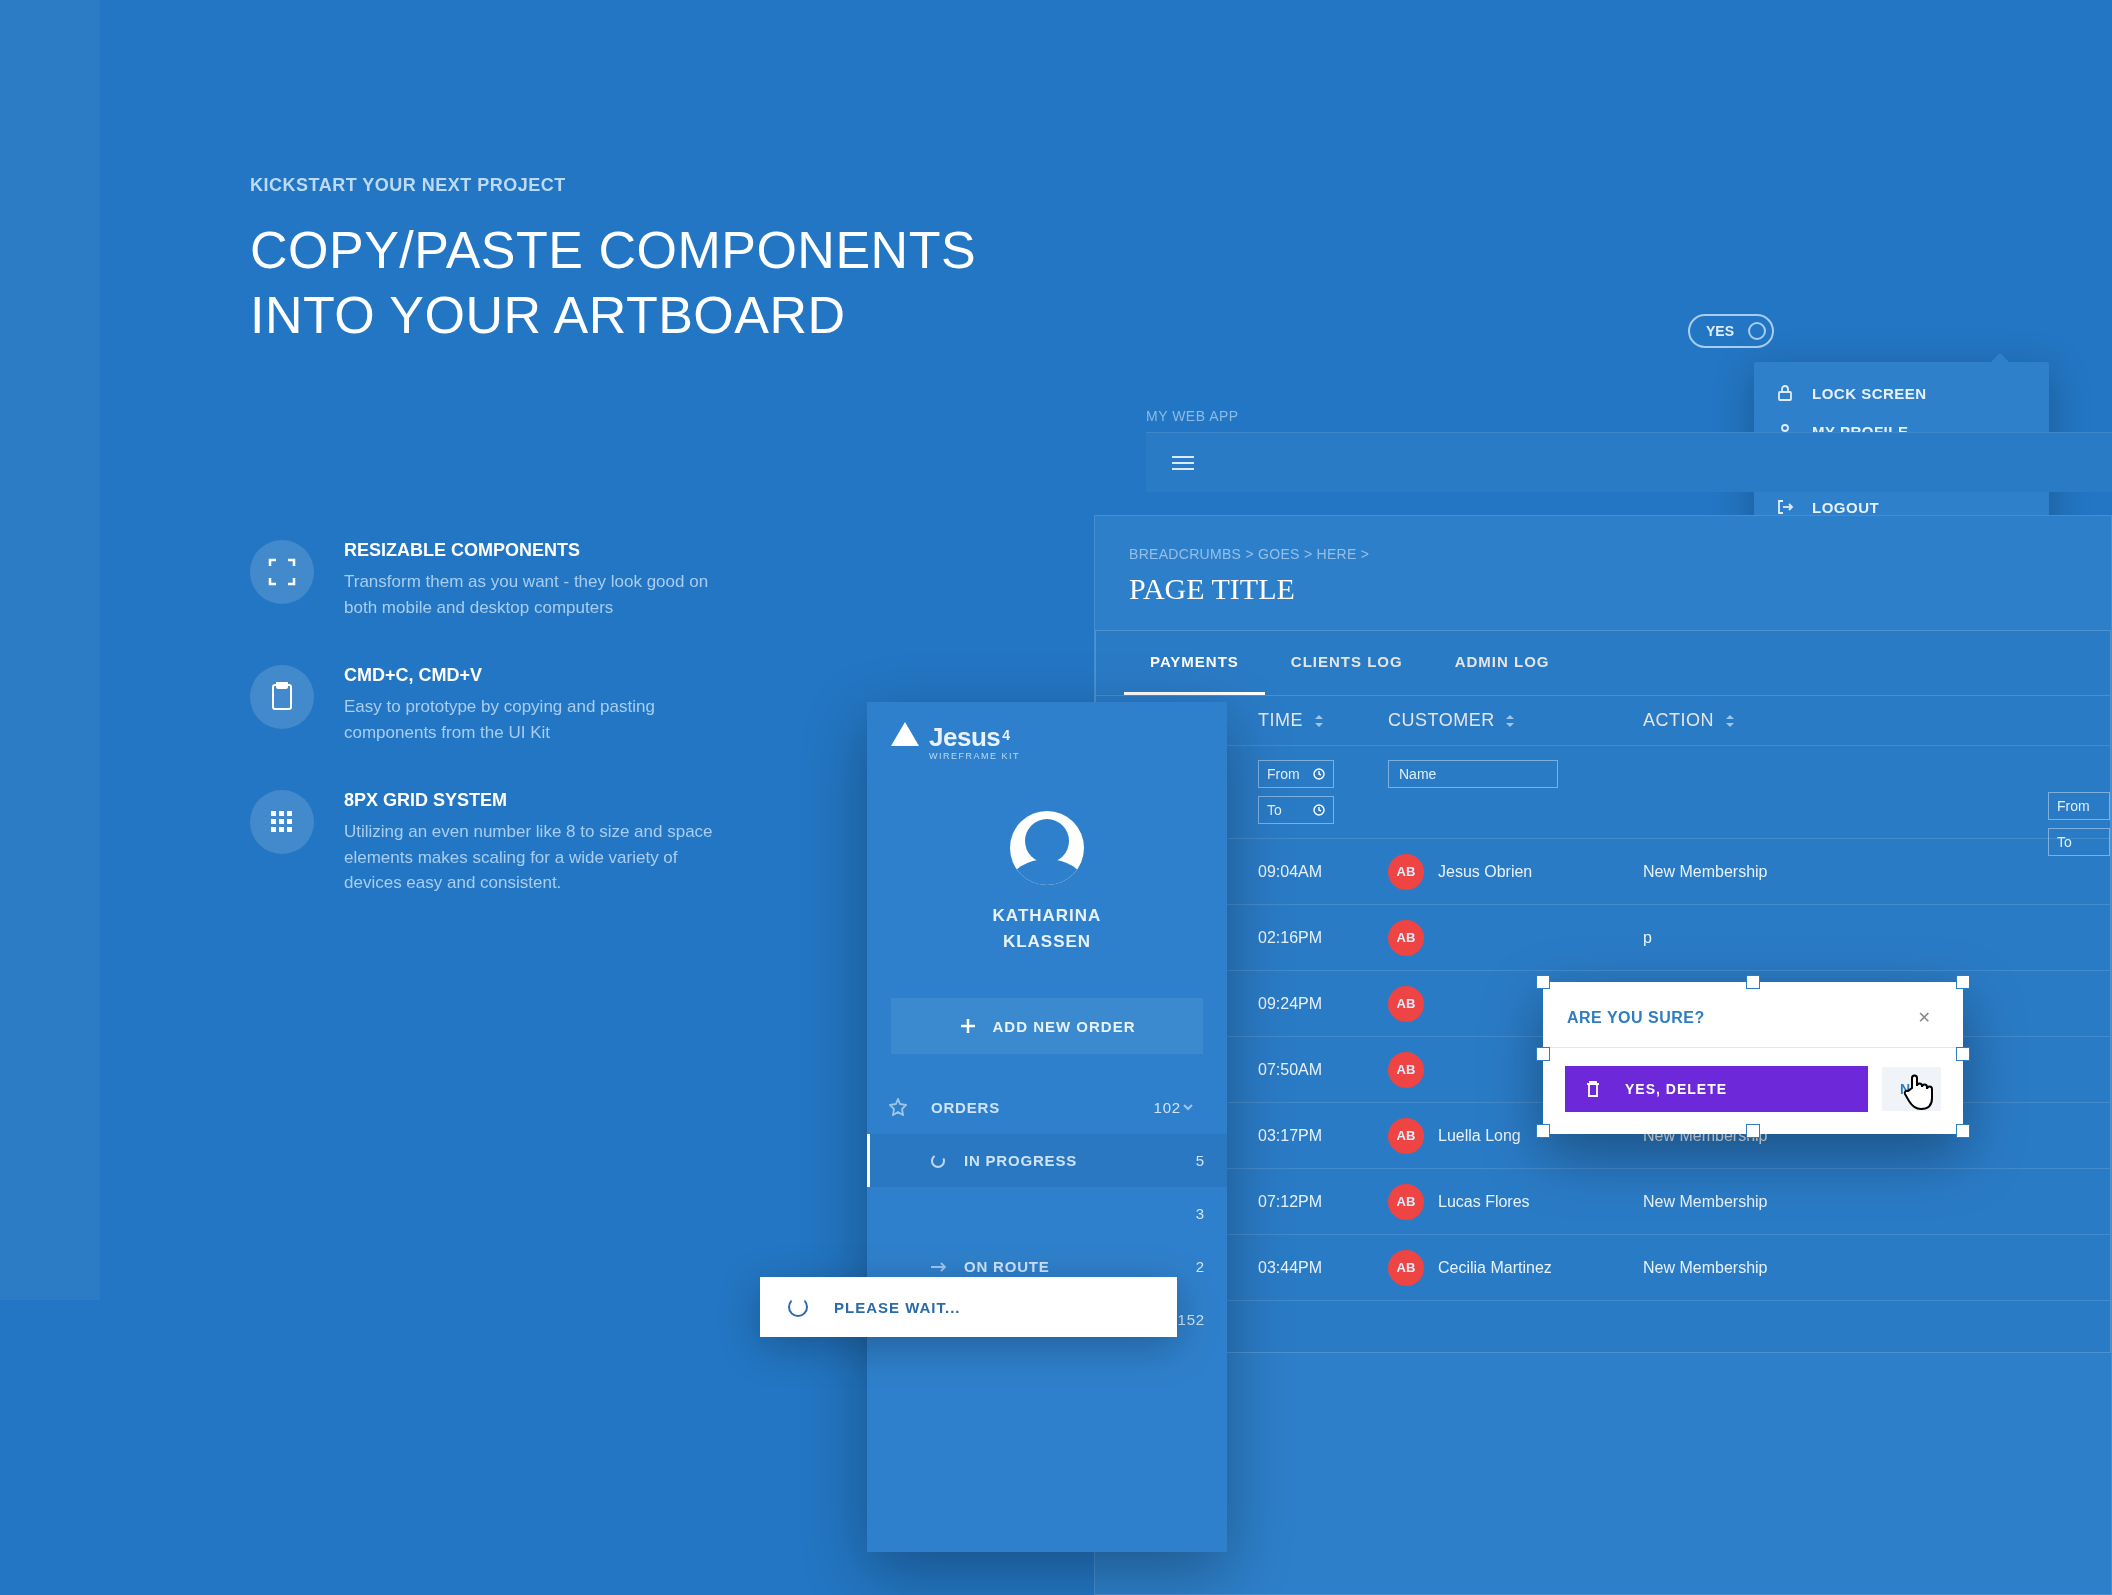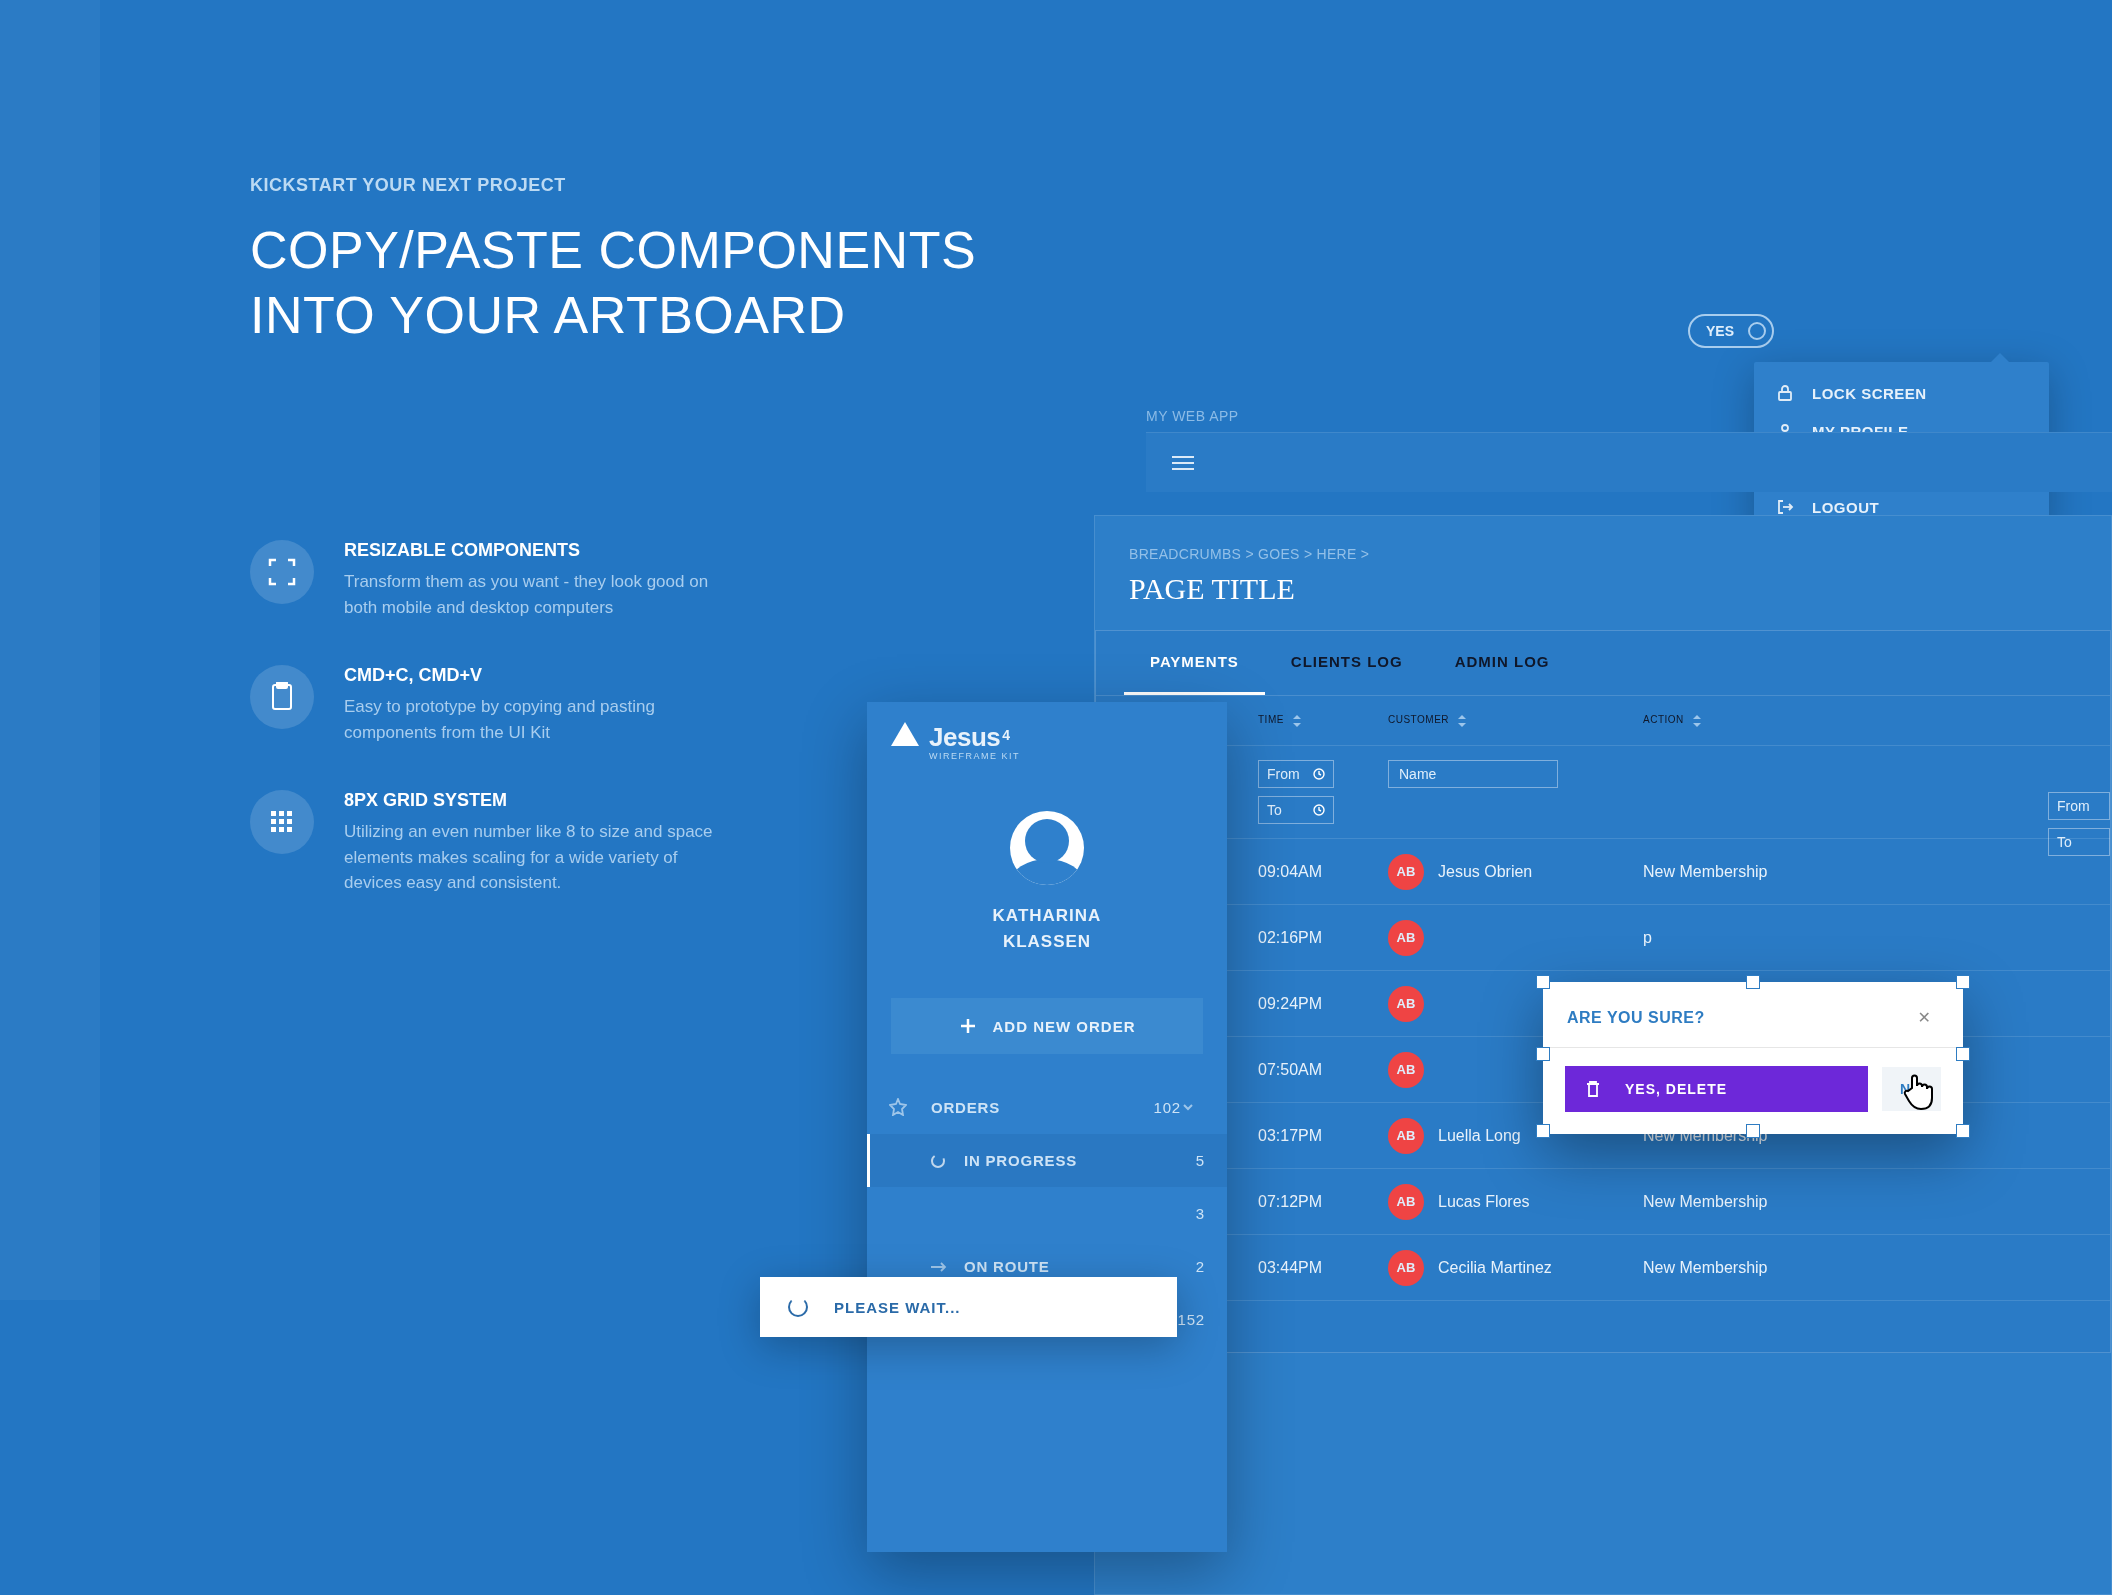--- a/index.html
+++ b/index.html
@@ -188,37 +188,37 @@
   .tabs {
     display: flex;
     padding: 0 28px;
     border-bottom: 1px solid rgba(255,255,255,0.15);
   }
   .tab {
     padding: 22px 26px;
     font-size: 15px;
     font-weight: 700;
     letter-spacing: 1px;
-    color: #0f172a;
+    color: #e5e5e5;
     cursor: pointer;
   }
   .tab.active {
     color: #fff;
     border-bottom: 3px solid #fff;
   }
 
   .thead, .trow {
     display: grid;
     grid-template-columns: 130px 130px 255px 260px;
     padding-left: 32px;
     align-items: center;
     font-size: 14px;
     border-bottom: 1px solid rgba(255,255,255,0.12);
   }
-  .thead { height: 50px; color: #0f172a; font-weight: 500; letter-spacing: 0.5px; font-size: 10px;}
+  .thead { height: 50px; color: #e5e5e5; font-weight: 500; letter-spacing: 0.5px; font-size: 18px;}
   .sortable svg { margin-left: 5px; vertical-align: middle; }
 
   .filters {
     display: grid;
     grid-template-columns: 130px 130px 255px 260px;
     padding: 14px 0 14px 32px;
     border-bottom: 1px solid rgba(255,255,255,0.12);
     gap: 0;
   }
   .filter-col { display:flex; flex-direction:column; gap:8px; align-items:flex-start; }

